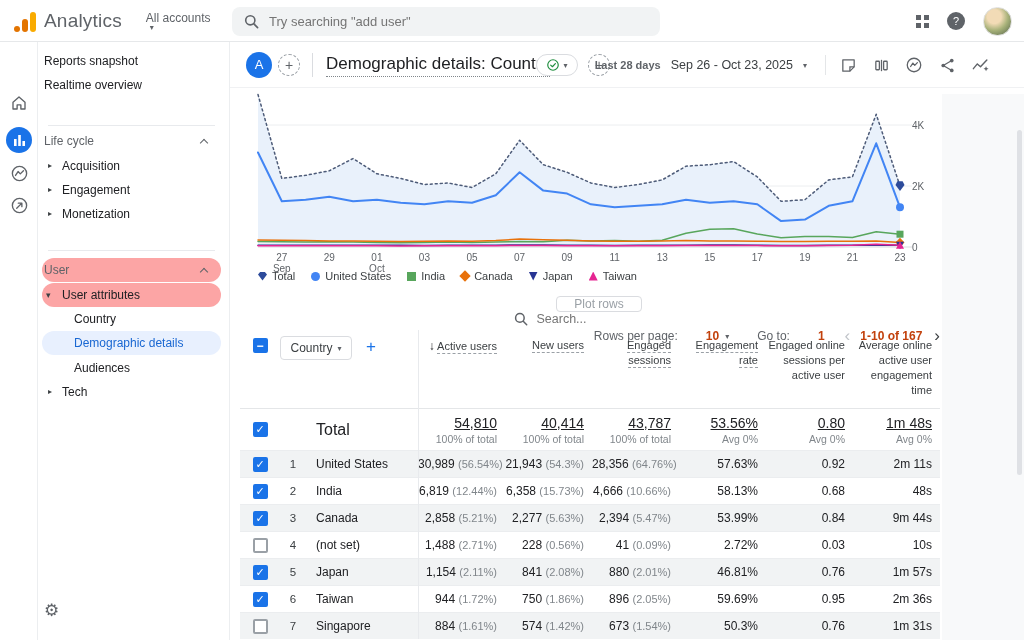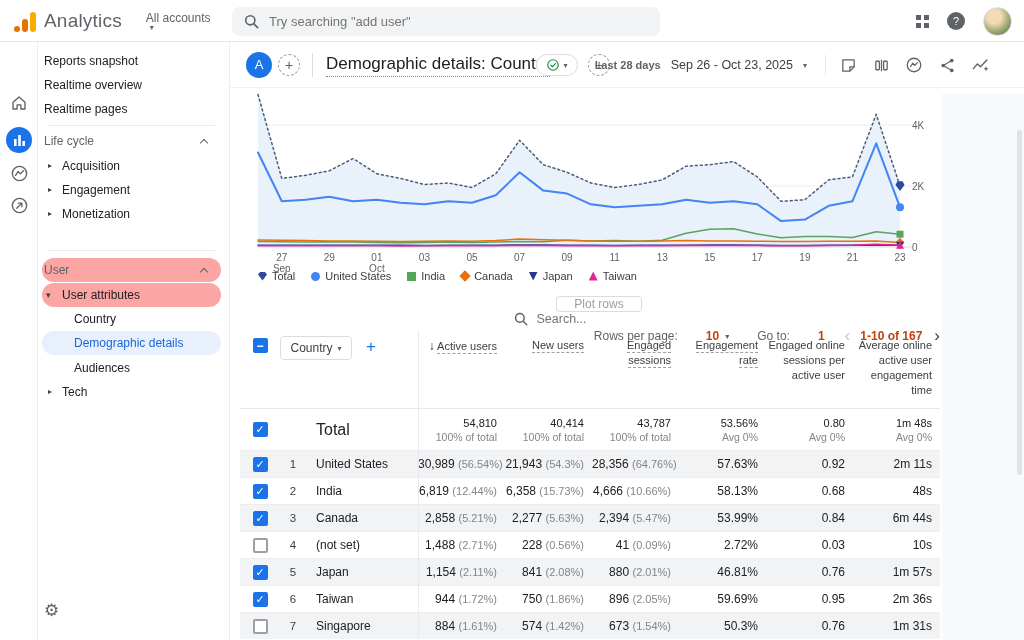--- a/index.html
+++ b/index.html
@@ -99,21 +99,21 @@
   .dim-cell{grid-column:2/4;display:flex;align-items:flex-start;gap:14px;}
   .country-dd{width:72px;height:24px;border:1px solid #dadce0;border-radius:4px;display:flex;align-items:center;justify-content:center;gap:5px;font-size:12px;color:#3c4043;cursor:pointer;background:#fff;}
   .add-col{color:#1a73e8;font-size:17px;line-height:22px;cursor:pointer;}
   .cbc{display:flex;justify-content:center;}
   .cb{width:15px;height:15px;border-radius:2px;border:2px solid #9aa0a6;background:#fff;display:flex;align-items:center;justify-content:center;cursor:pointer;}
   .cb.checked,.cb.indet{background:#1a73e8;border-color:#1a73e8;}
   .cb.checked::after{content:"✓";color:#fff;font-size:11px;font-weight:bold;}
   .cb.indet::after{content:"−";color:#fff;font-size:12px;font-weight:bold;}
   .trow-total{height:42px;align-items:center;border-top:1px solid #e4e6e8;}
   .tot-cell{text-align:right;padding-right:8px;}
-  .tot-v{font-size:11px;color:#202124;}
+  .tot-v{font-size:14px;color:#202124;text-decoration:underline;}
   .tot-s{font-size:10.5px;color:#80868b;margin-top:2px;}
   .trow{height:27px;align-items:center;border-top:1px solid #ebedef;font-size:12px;}
   .trow:nth-child(odd){background:#f1f3f4;}
   .num{color:#3c4043;text-align:center;font-size:11.5px;}
   .country{color:#202124;padding-left:10px;}
   .m{text-align:right;padding-right:8px;white-space:nowrap;}
   .m .p{color:#80868b;font-size:11px;}
 </style>
 </head>
 <body>
@@ -173,21 +173,20 @@
       <svg width="19" height="19" viewBox="0 0 24 24" fill="none" stroke="#5f6368" stroke-width="1.7">
           <circle cx="12" cy="12" r="9"></circle>
           <path d="M8.5 15.5 L15 9 M15 9 H10.5 M15 9 V13.5" stroke-linecap="round"></path>
         </svg>
     </div>
   </div>
 
   <div class="drawer">
     <div class="nav-item" style="top:7px"><span class="lbl">Reports snapshot</span></div>
     <div class="nav-item" style="top:31px"><span class="lbl">Realtime overview</span></div>
-    <div class="nav-item" style="top:55px"><span class="lbl">Realtime pages</span></div>
     <div class="nav-divider" style="top:83px"></div>
     <div class="nav-item nav-section" style="top:87px"><span class="lbl">Life cycle</span><span class="chev-up"></span></div>
     <div class="nav-item" style="top:112px"><span class="nav-arrow">▸</span><span class="lbl-arrow">Acquisition</span></div>
     <div class="nav-item" style="top:136px"><span class="nav-arrow">▸</span><span class="lbl-arrow">Engagement</span></div>
     <div class="nav-item" style="top:160px"><span class="nav-arrow">▸</span><span class="lbl-arrow">Monetization</span></div>
     <div class="nav-divider" style="top:208px"></div>
     <div class="nav-item nav-section pill-grey" style="top:216px"><span class="lbl">User</span><span class="chev-up"></span></div>
     <div class="nav-item pill-grey" style="top:241px"><span class="nav-caret">▾</span><span class="lbl-arrow">User attributes</span></div>
     <div class="nav-item" style="top:265px"><span class="lbl-sub">Country</span></div>
     <div class="nav-item pill-selected" style="top:289px"><span class="lbl-sub">Demographic details</span></div>
@@ -414,21 +413,21 @@
             <div class="cbc">
               <span class="cb checked"></span>
             </div>
             <div class="num">3</div>
             <div class="country">Canada</div>
             <div class="m"><span class="v">2,858</span> <span class="p">(5.21%)</span></div>
             <div class="m"><span class="v">2,277</span> <span class="p">(5.63%)</span></div>
             <div class="m"><span class="v">2,394</span> <span class="p">(5.47%)</span></div>
             <div class="m"><span class="v">53.99%</span></div>
             <div class="m"><span class="v">0.84</span></div>
-            <div class="m"><span class="v">6m 44s</span></div>
+            <div class="m"><span class="v">9m 44s</span></div>
           </div>
           <div class="grid trow">
             <div class="cbc">
               <span class="cb"></span>
             </div>
             <div class="num">4</div>
             <div class="country">(not set)</div>
             <div class="m"><span class="v">1,488</span> <span class="p">(2.71%)</span></div>
             <div class="m"><span class="v">228</span> <span class="p">(0.56%)</span></div>
             <div class="m"><span class="v">41</span> <span class="p">(0.09%)</span></div>

